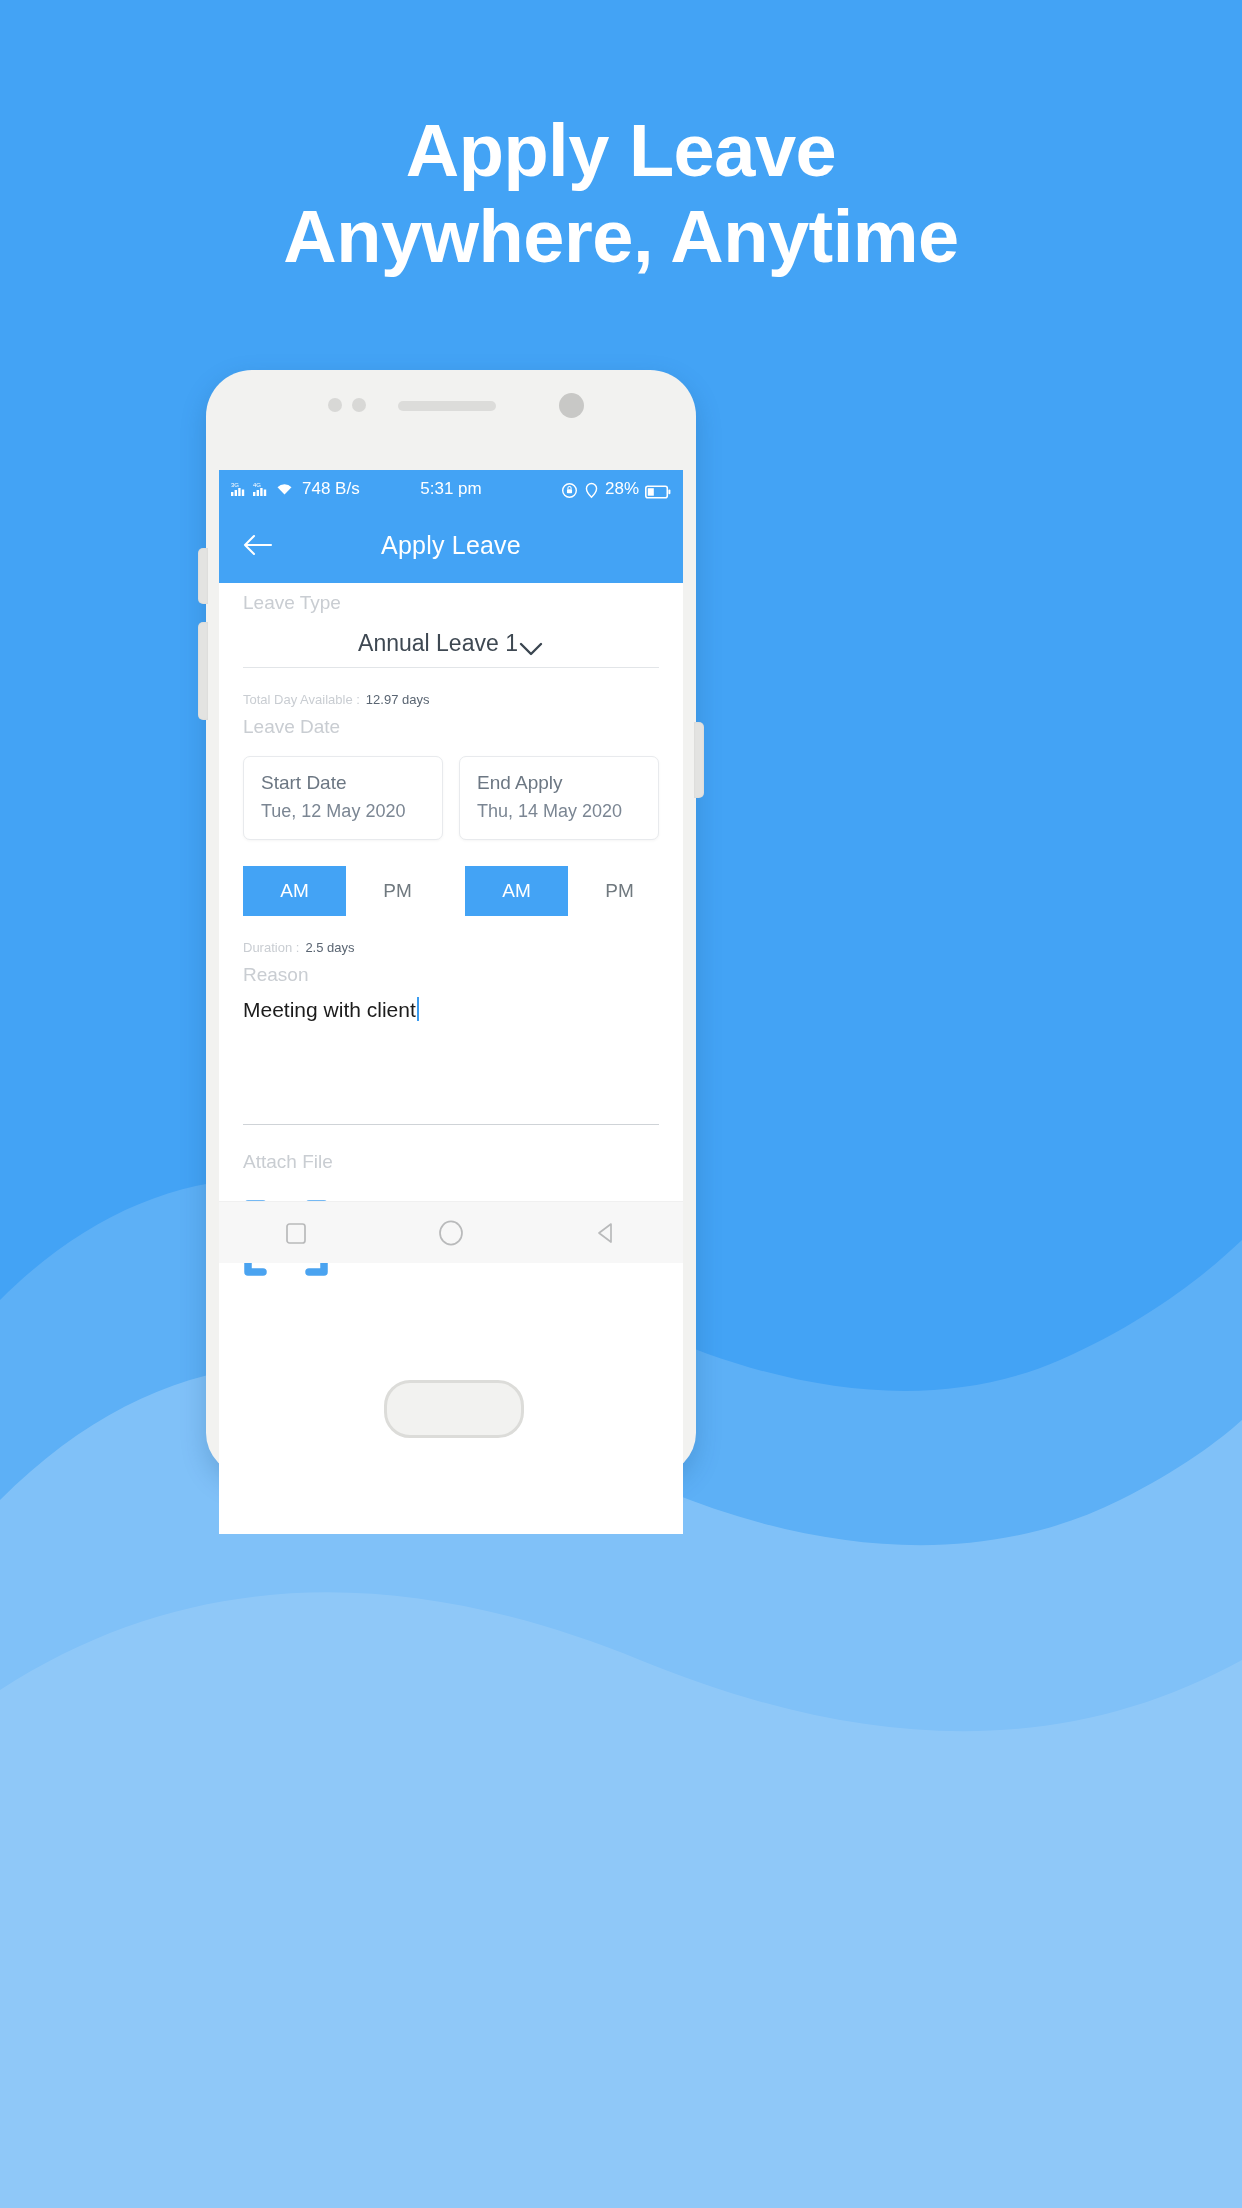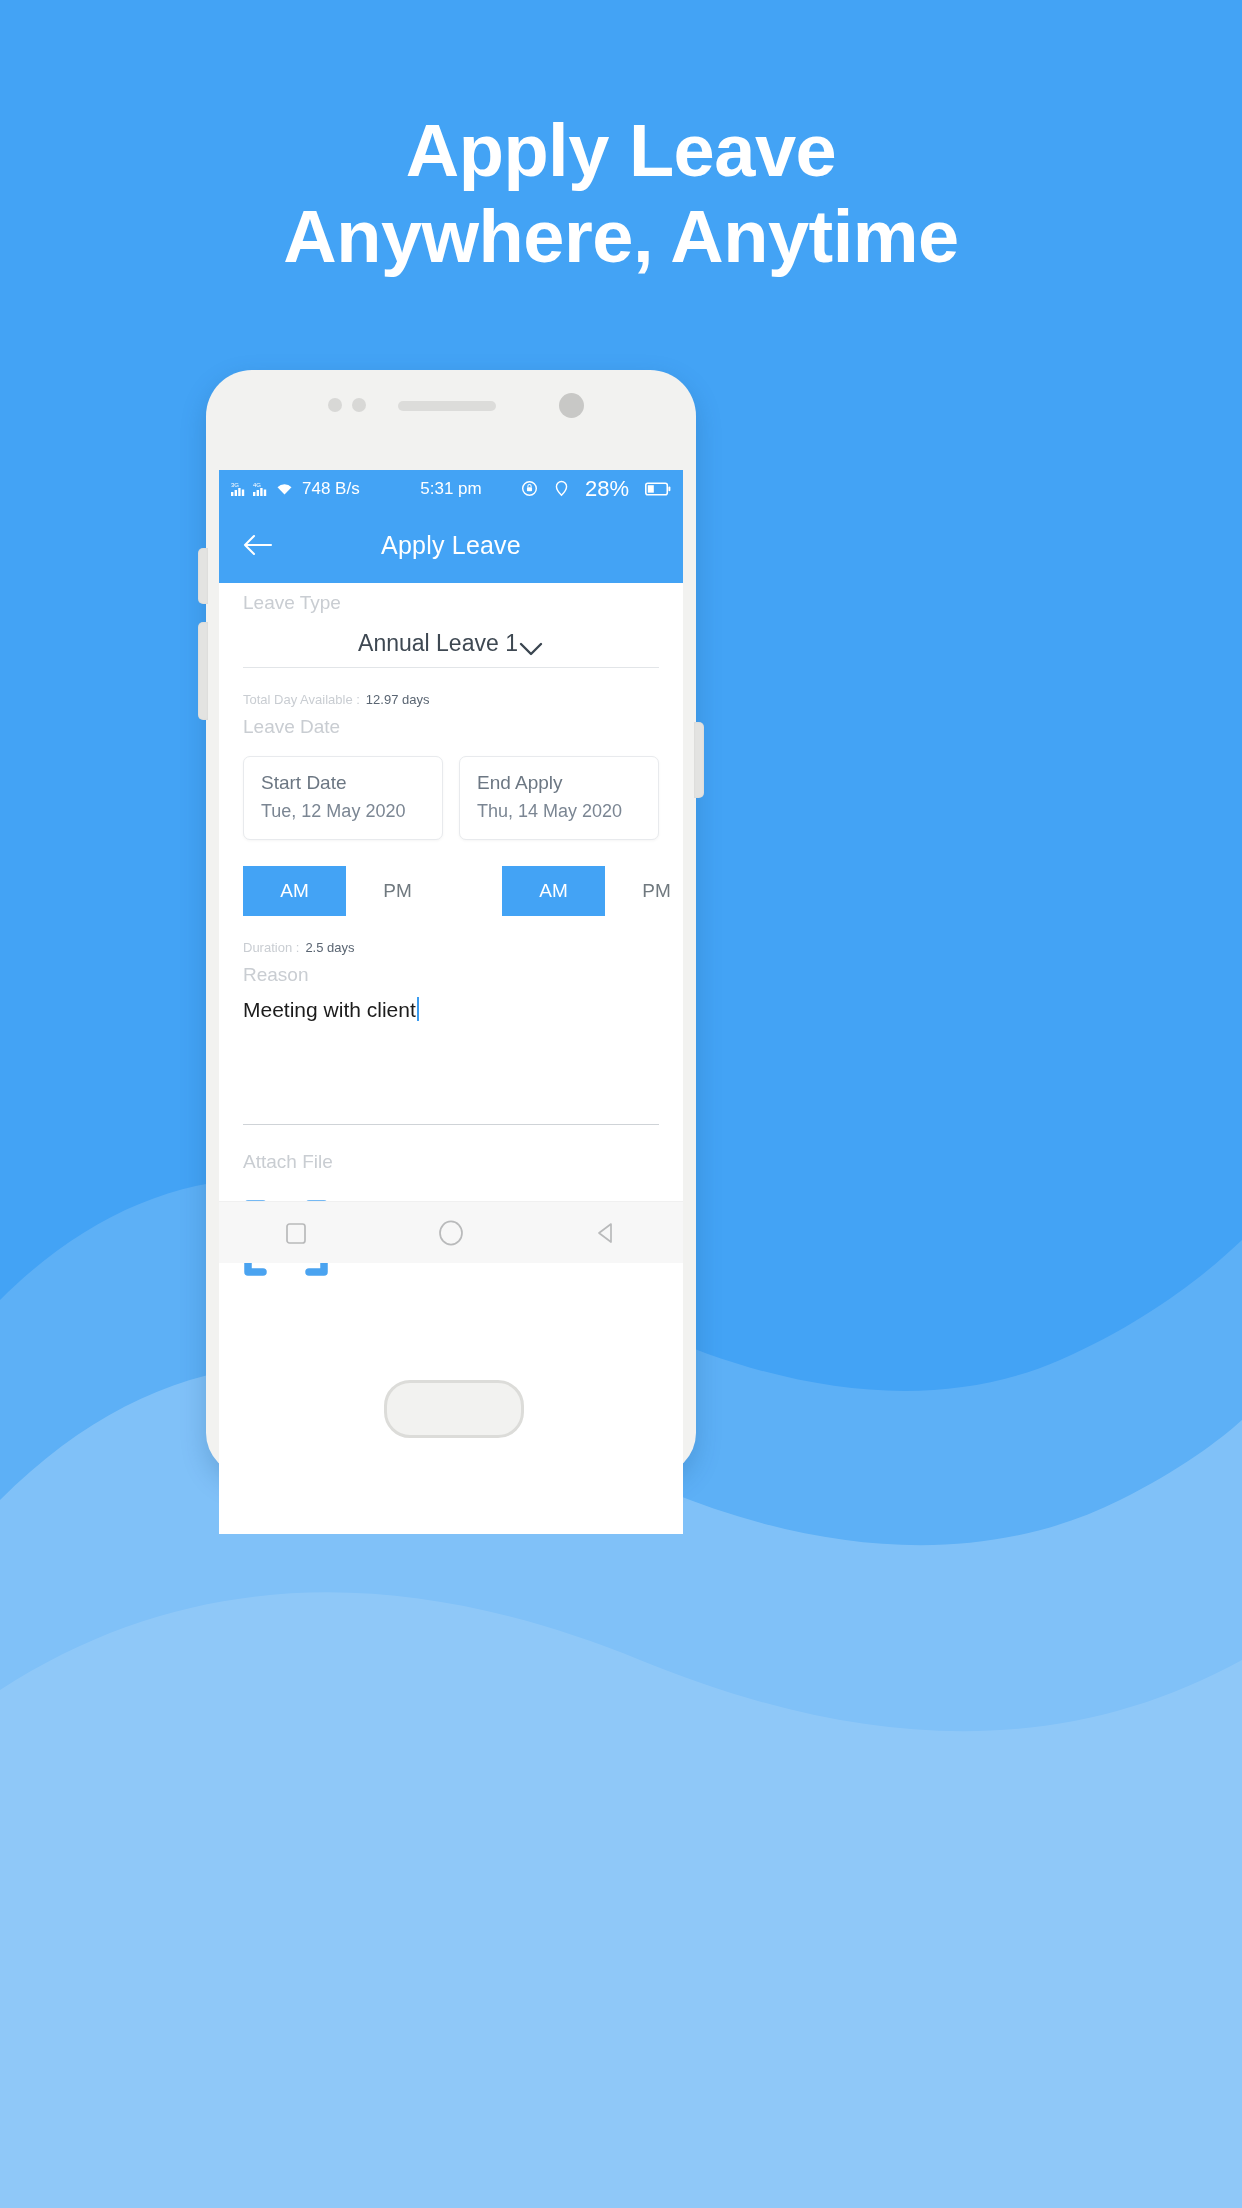--- a/index.html
+++ b/index.html
@@ -140,23 +140,23 @@
   .sb-center {
     position: absolute;
     left: 0; right: 0;
     text-align: center;
     font-size: 17px;
     pointer-events: none;
   }
   .sb-right {
     margin-left: auto;
     display: flex;
-    align-items: center;
-    gap: 16px;
-    font-size: 22px;
+    align-items: flex-end;
+    gap: 6px;
+    font-size: 17px;
   }
   .net-speed { font-size: 17px; margin-left: 3px; }
 
   
   .appbar {
     height: 76px;
     background: #43a3f5;
     display: flex;
     align-items: center;
     position: relative;
@@ -232,21 +232,20 @@
     margin-bottom: 7px;
   }
   .date-card .dc-value {
     color: #7b8693;
     font-size: 18px;
   }
 
   .ampm-row {
     display: flex;
     margin-top: 26px;
-    gap: 37px;
   }
   .ampm-group {
     flex: 1;
     display: flex;
     align-items: center;
   }
   .ampm-group + .ampm-group { margin-left: 16px; }
   .seg {
     font-size: 19px;
     text-align: center;

